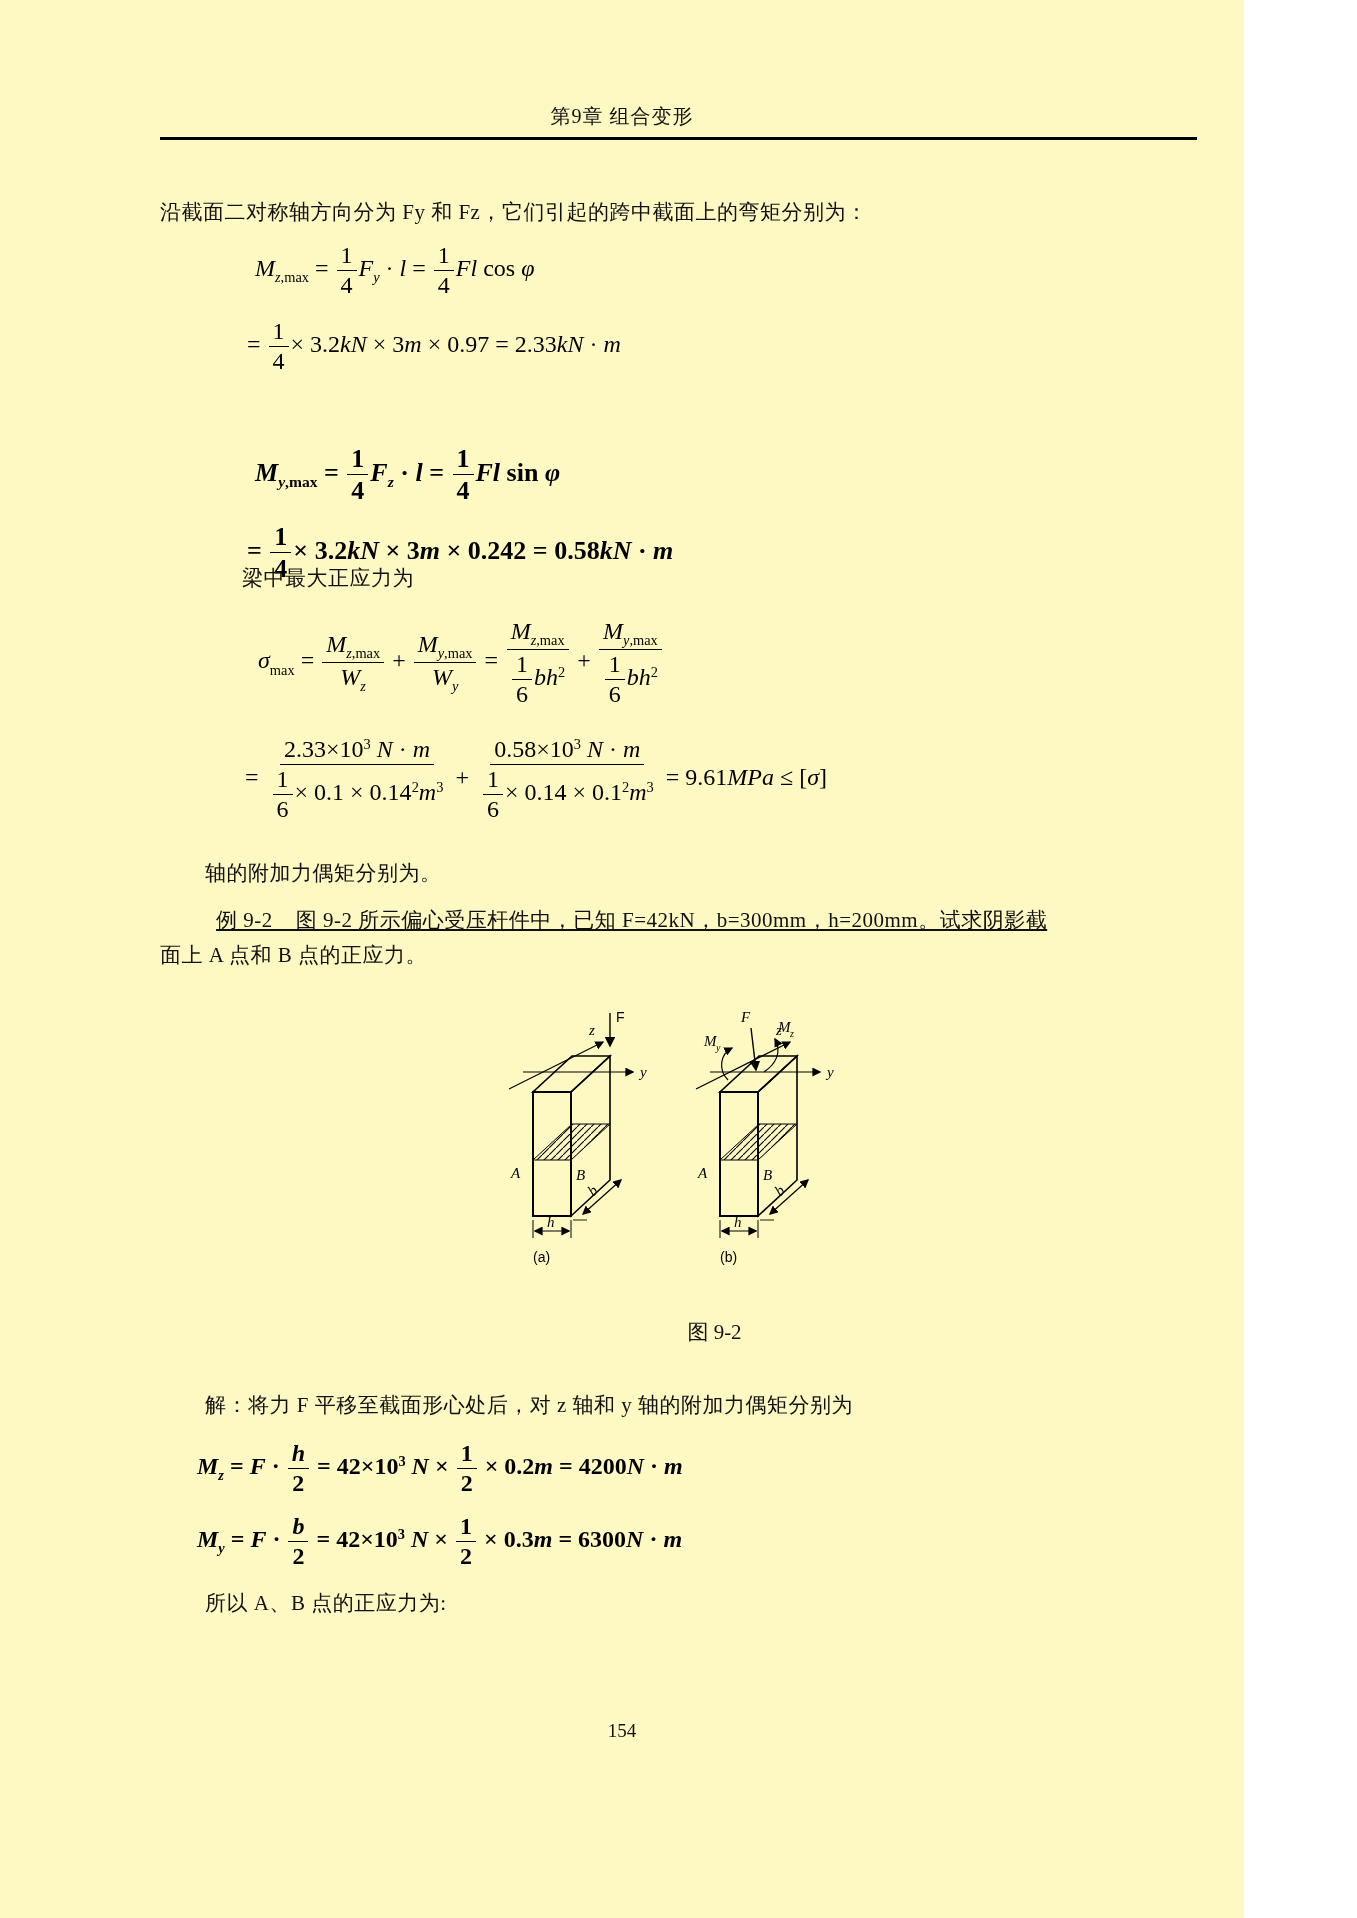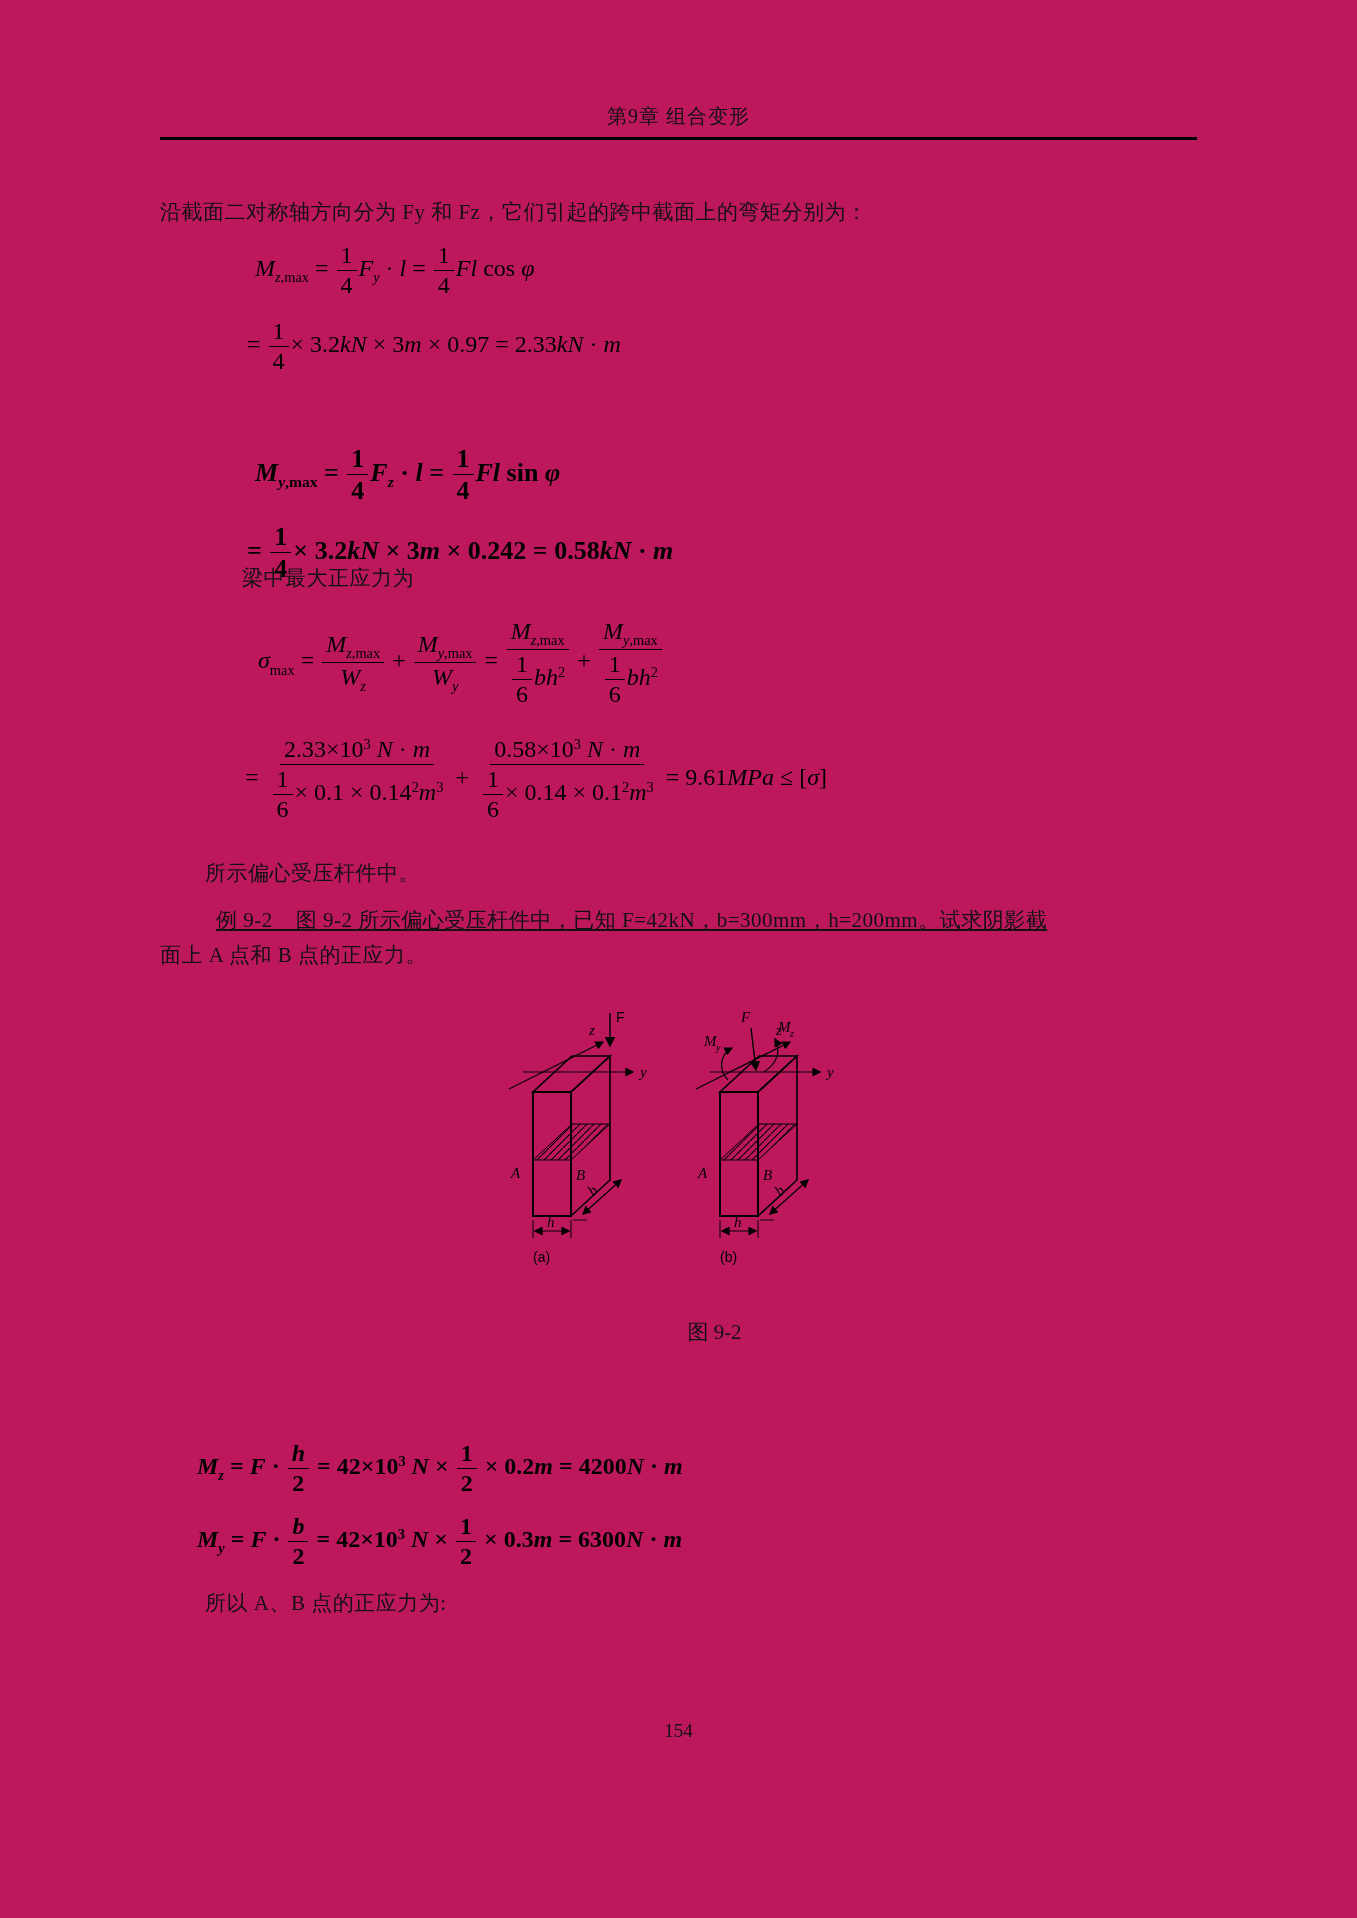--- a/index.html
+++ b/index.html
@@ -1,16 +1,16 @@
 <!DOCTYPE html>
 <html><head>
 <meta charset="utf-8">
 <style>
   html,body{margin:0;padding:0;background:#ffffff;}
-  #page{position:relative;width:1357px;height:1918px;background:#be185d;color:#000;
+  #page{position:relative;width:1244px;height:1918px;background:#fef9c3;color:#000;
         font-family:"Liberation Serif",serif;overflow:hidden;}
   .cjk{position:absolute;font-size:21px;line-height:30px;letter-spacing:0.5px;white-space:pre;color:#111;}
   .rule{position:absolute;background:#000;}
   .formula{position:absolute;font-family:"Liberation Serif",serif;font-size:24px;color:#000;
            white-space:pre;line-height:1.12;}
   .formula.bold{font-weight:bold;font-size:26px;margin-top:40px;}
   .formula.semi{font-weight:bold;}
   .rm{font-style:normal;}
   .it{font-style:italic;}
   .subi{font-size:0.60em;font-style:italic;vertical-align:-0.42em;}
@@ -40,21 +40,21 @@
   <div class="formula" style="top:242px;left:255px;"><span class="it">M</span><span class="subi">z</span><span class="subr">,max</span><span class="rm"> = </span><span class="frac"><span class="fnum"><span class="rm">1</span></span><span class="fden"><span class="rm">4</span></span></span><span class="it">F</span><span class="subi">y</span><span class="rm"> · </span><span class="it">l</span><span class="rm"> = </span><span class="frac"><span class="fnum"><span class="rm">1</span></span><span class="fden"><span class="rm">4</span></span></span><span class="it">Fl</span><span class="rm"> cos </span><span class="it">φ</span></div>
   <div class="formula" style="top:318px;left:247px;"><span class="rm">= </span><span class="frac"><span class="fnum"><span class="rm">1</span></span><span class="fden"><span class="rm">4</span></span></span><span class="rm">× 3.2</span><span class="it">kN</span><span class="rm"> × 3</span><span class="it">m</span><span class="rm"> × 0.97 = 2.33</span><span class="it">kN</span><span class="rm"> · </span><span class="it">m</span></div>
   <div class="formula bold" style="top:404px;left:255px;"><span class="it">M</span><span class="subi">y</span><span class="subr">,max</span><span class="rm"> = </span><span class="frac"><span class="fnum"><span class="rm">1</span></span><span class="fden"><span class="rm">4</span></span></span><span class="it">F</span><span class="subi">z</span><span class="rm"> · </span><span class="it">l</span><span class="rm"> = </span><span class="frac"><span class="fnum"><span class="rm">1</span></span><span class="fden"><span class="rm">4</span></span></span><span class="it">Fl</span><span class="rm"> sin </span><span class="it">φ</span></div>
   <div class="formula bold" style="top:482px;left:247px;"><span class="rm">= </span><span class="frac"><span class="fnum"><span class="rm">1</span></span><span class="fden"><span class="rm">4</span></span></span><span class="rm">× 3.2</span><span class="it">kN</span><span class="rm"> × 3</span><span class="it">m</span><span class="rm"> × 0.242 = 0.58</span><span class="it">kN</span><span class="rm"> · </span><span class="it">m</span></div>
 
   <div class="cjk" style="top:563px;left:205px;margin-left:37px;">梁中最大正应力为</div>
 
   <div class="formula" style="top:618px;left:258px;"><span class="it">σ</span><span class="subr">max</span><span class="rm"> = </span><span class="frac"><span class="fnum"><span class="it">M</span><span class="subi">z</span><span class="subr">,max</span></span><span class="fden"><span class="it">W</span><span class="subi">z</span></span></span><span class="rm"> + </span><span class="frac"><span class="fnum"><span class="it">M</span><span class="subi">y</span><span class="subr">,max</span></span><span class="fden"><span class="it">W</span><span class="subi">y</span></span></span><span class="rm"> = </span><span class="frac"><span class="fnum"><span class="it">M</span><span class="subi">z</span><span class="subr">,max</span></span><span class="fden"><span class="frac"><span class="fnum"><span class="rm">1</span></span><span class="fden"><span class="rm">6</span></span></span><span class="it">bh</span><span class="sup">2</span></span></span><span class="rm"> + </span><span class="frac"><span class="fnum"><span class="it">M</span><span class="subi">y</span><span class="subr">,max</span></span><span class="fden"><span class="frac"><span class="fnum"><span class="rm">1</span></span><span class="fden"><span class="rm">6</span></span></span><span class="it">bh</span><span class="sup">2</span></span></span></div>
   <div class="formula" style="top:736px;left:245px;"><span class="rm">= </span><span class="frac"><span class="fnum"><span class="rm">2.33×10</span><span class="sup">3</span><span class="it"> N</span><span class="rm"> · </span><span class="it">m</span></span><span class="fden"><span class="frac"><span class="fnum"><span class="rm">1</span></span><span class="fden"><span class="rm">6</span></span></span><span class="rm">× 0.1 × 0.14</span><span class="sup">2</span><span class="it">m</span><span class="sup">3</span></span></span><span class="rm"> + </span><span class="frac"><span class="fnum"><span class="rm">0.58×10</span><span class="sup">3</span><span class="it"> N</span><span class="rm"> · </span><span class="it">m</span></span><span class="fden"><span class="frac"><span class="fnum"><span class="rm">1</span></span><span class="fden"><span class="rm">6</span></span></span><span class="rm">× 0.14 × 0.1</span><span class="sup">2</span><span class="it">m</span><span class="sup">3</span></span></span><span class="rm"> = 9.61</span><span class="it">MPa</span><span class="rm"> ≤ [</span><span class="it">σ</span><span class="rm">]</span></div>
 
-  <div class="cjk" style="top:858px;left:205px;">所示偏心受压杆件中。</div>
+  <div class="cjk" style="top:858px;left:205px;">轴的附加力偶矩分别为。</div>
 
   <div class="cjk" style="top:905px;left:216px;text-decoration:underline;">例 9-2    图 9-2 所示偏心受压杆件中，已知 F=42kN，b=300mm，h=200mm。试求阴影截</div>
   <div class="cjk" style="top:940px;left:160px;">面上 A 点和 B 点的正应力。</div>
 
   <svg style="top:1008px;left:465px;" width="210" height="265" viewBox="0 0 210 265">
     <defs>
       <marker id="ahA" viewBox="0 0 10 10" refX="8.5" refY="5" markerWidth="7.5" markerHeight="7.5" orient="auto-start-reverse">
         <path d="M0,0 L10,5 L0,10 z" fill="#000"></path>
       </marker>
       <pattern id="hatchA" patternUnits="userSpaceOnUse" width="7" height="7">
@@ -130,19 +130,20 @@
     <text x="175" y="69" class="itl">y</text>
     <text x="46" y="170" class="itl">A</text>
     <text x="111" y="172" class="itl">B</text>
     <text x="128" y="185" class="itl" transform="rotate(-41 133 187)">b</text>
     <text x="82" y="219" class="itl">h</text>
     <text x="68" y="254">(b)</text>
   </svg>
 
   <div class="caption" style="top:1318px;left:0;width:1357px;text-align:center;">图 9-2</div>
 
+  <div class="cjk" style="top:1390px;left:205px;">解：将力 F 平移至截面形心处后，对 z 轴和 y 轴的附加力偶矩分别为</div>
   <div class="formula semi" style="top:1440px;left:197px;"><span class="it">M</span><span class="subi">z</span><span class="rm"> = </span><span class="it">F</span><span class="rm"> · </span><span class="frac"><span class="fnum"><span class="it">h</span></span><span class="fden"><span class="rm">2</span></span></span><span class="rm"> = 42×10</span><span class="sup">3</span><span class="it"> N</span><span class="rm"> × </span><span class="frac"><span class="fnum"><span class="rm">1</span></span><span class="fden"><span class="rm">2</span></span></span><span class="rm"> × 0.2</span><span class="it">m</span><span class="rm"> = 4200</span><span class="it">N</span><span class="rm"> · </span><span class="it">m</span></div>
   <div class="formula semi" style="top:1513px;left:197px;"><span class="it">M</span><span class="subi">y</span><span class="rm"> = </span><span class="it">F</span><span class="rm"> · </span><span class="frac"><span class="fnum"><span class="it">b</span></span><span class="fden"><span class="rm">2</span></span></span><span class="rm"> = 42×10</span><span class="sup">3</span><span class="it"> N</span><span class="rm"> × </span><span class="frac"><span class="fnum"><span class="rm">1</span></span><span class="fden"><span class="rm">2</span></span></span><span class="rm"> × 0.3</span><span class="it">m</span><span class="rm"> = 6300</span><span class="it">N</span><span class="rm"> · </span><span class="it">m</span></div>
   <div class="cjk" style="top:1588px;left:205px;">所以 A、B 点的正应力为:</div>
 
   <div class="pagenum" style="top:1720px;">154</div>
 
 </div>
 
 </body></html>

